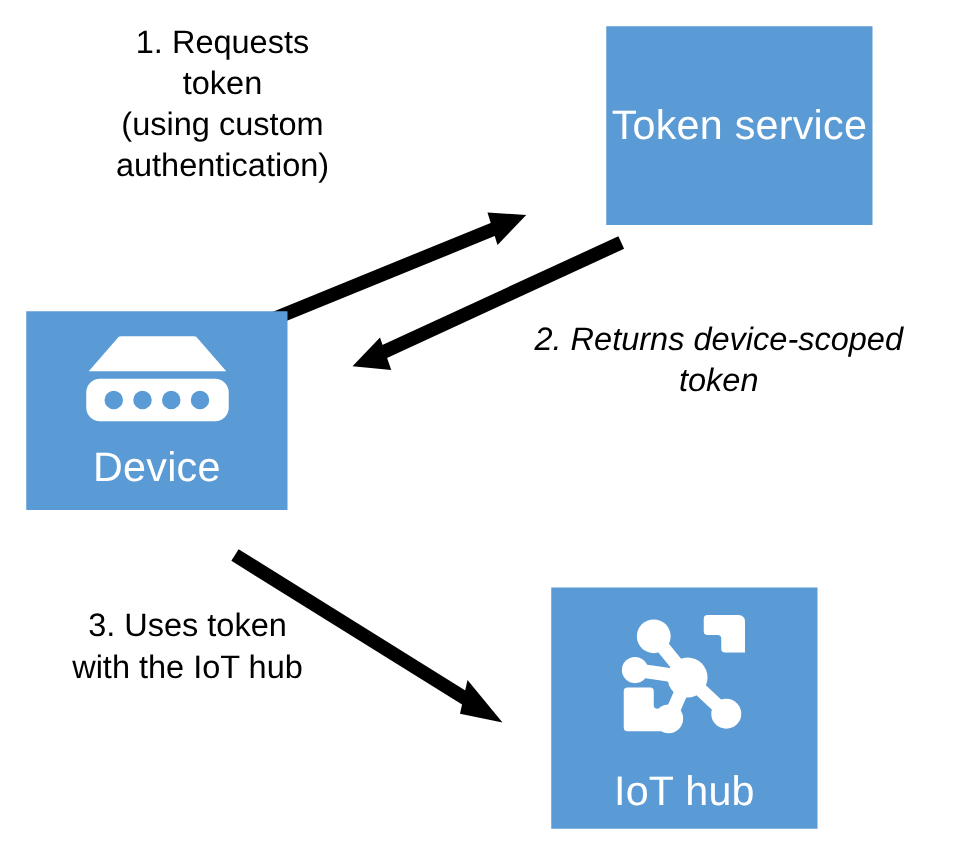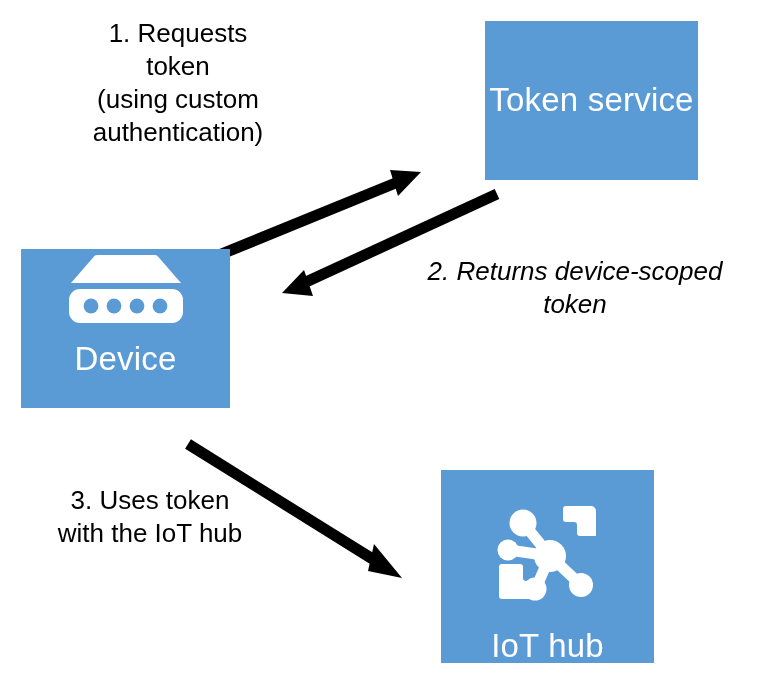--- a/index.html
+++ b/index.html
@@ -42,33 +42,33 @@
   }
   #box-token-service .node-label {
     font-size: 33px;
   }
   #box-device {
     left: 21px;
     top: 249px;
     width: 209px;
     height: 159px;
     justify-content: flex-start;
-    padding-top: 4px;
+    padding-top: 18px;
   }
   #box-device .node-label {
     font-size: 33px;
     margin-top: 12px;
   }
   #box-iot-hub {
     left: 441px;
     top: 470px;
     width: 213px;
     height: 193px;
     justify-content: flex-start;
-    padding-top: 28px;
+    padding-top: 14px;
   }
   #box-iot-hub .node-label {
     font-size: 33px;
     margin-top: 14px;
   }
   
   .icon-svg { display: block; }
   
   .step-label {
     position: absolute;

